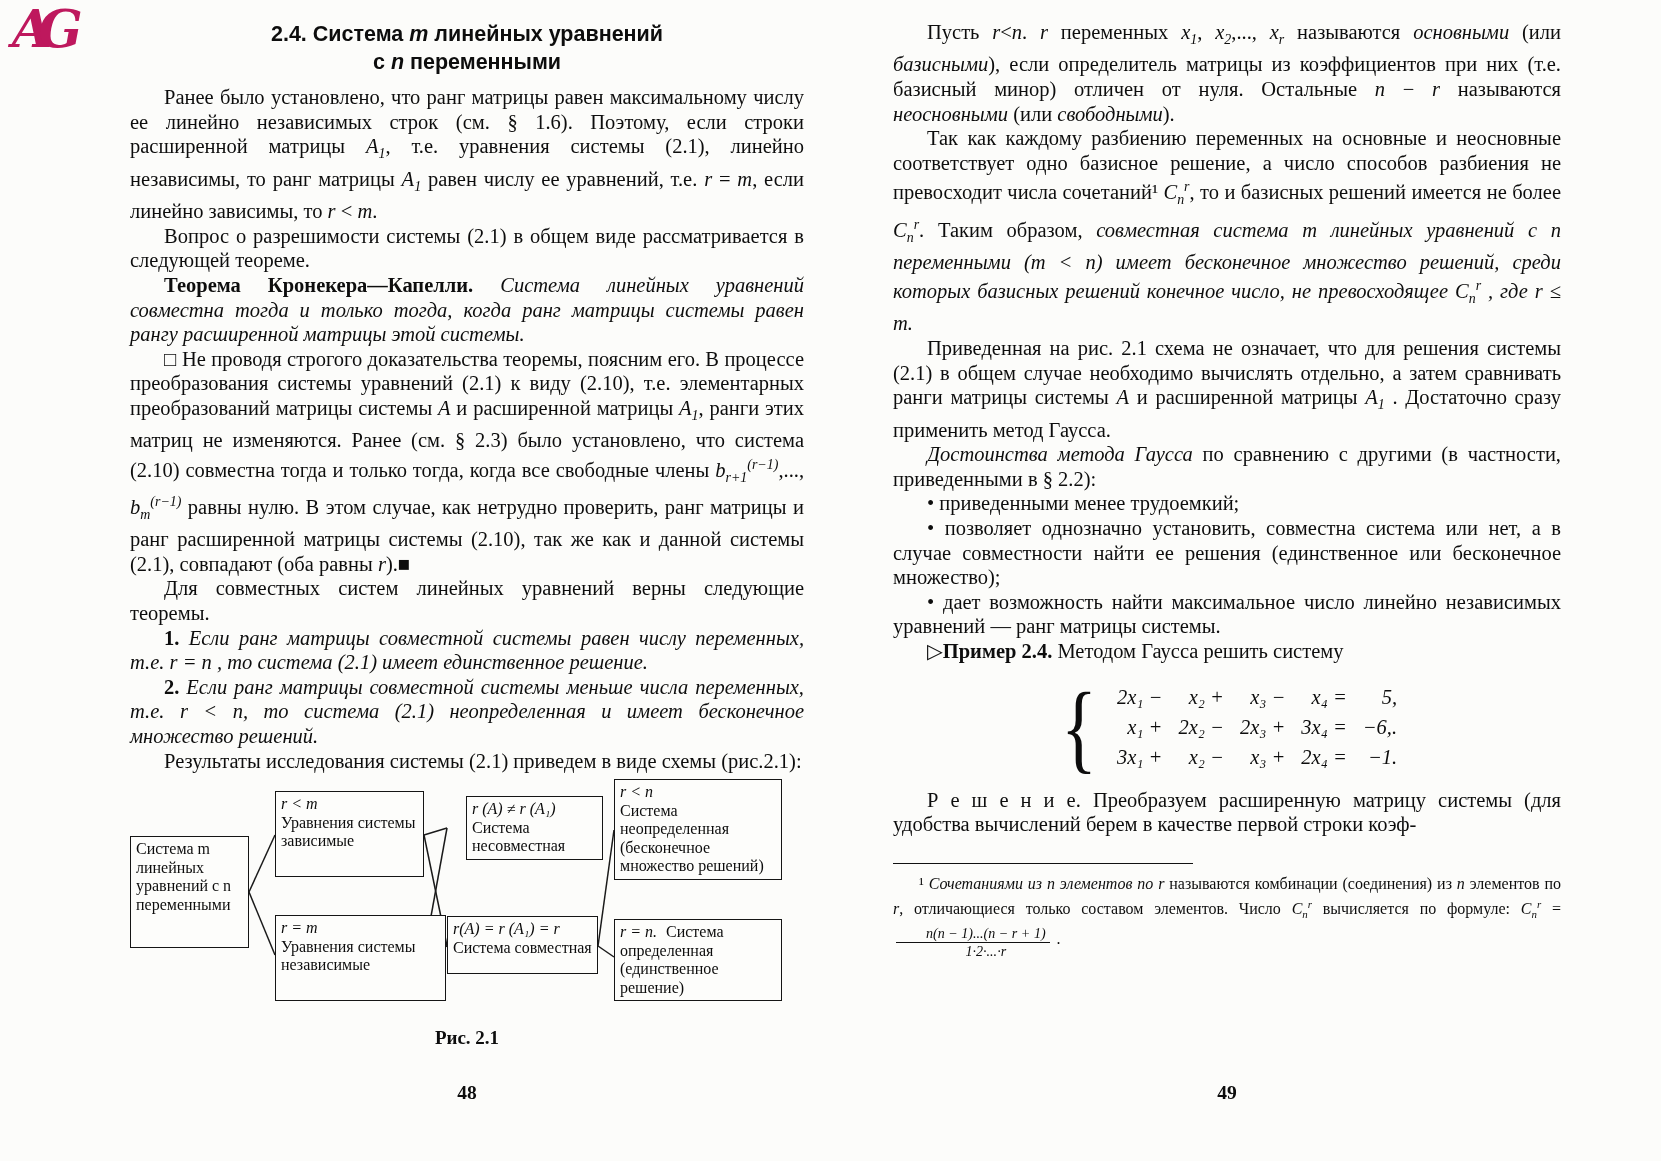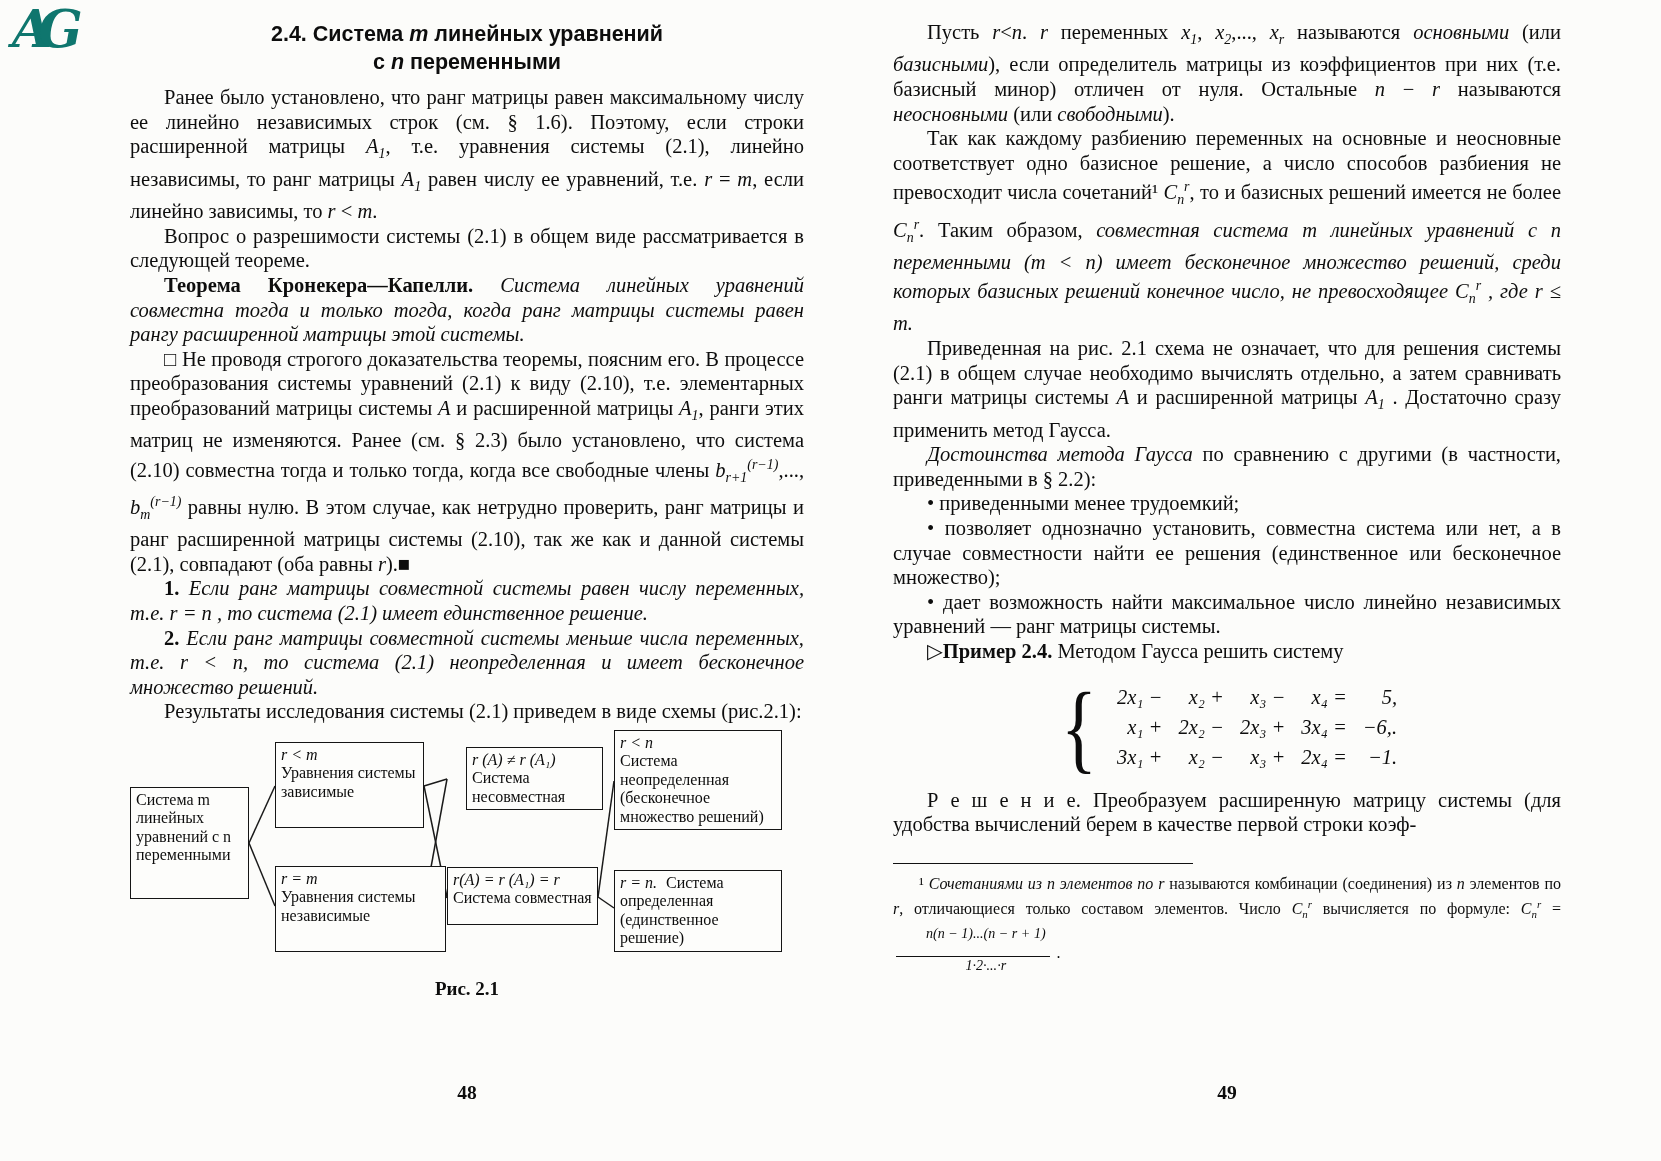--- a/index.html
+++ b/index.html
@@ -29,21 +29,21 @@
   }
   .p.t2 { margin-bottom: 9px; }
   .p.fn { font-size: 16px; line-height: 21.5px; text-indent: 26px; }
 
   .sg-i { font-style: italic; }
   .sg-b { font-weight: 700; }
   .sg-sub { font-size: 68%; font-style: italic; vertical-align: -0.35em; }
   .sg-sup { font-size: 68%; font-style: italic; vertical-align: 0.55em; }
 
   .frac { display: inline-block; text-align: center; vertical-align: -0.75em; line-height: 1.1; margin: 0 3px; }
-  .fr-num { display: block; border-bottom: 1.2px solid #111; padding: 0 4px 15px; font-style: italic; font-size: 88%; }
+  .fr-num { display: block; border-bottom: 1.2px solid #111; padding: 0 4px 1px; font-style: italic; font-size: 88%; }
   .fr-den { display: block; font-style: italic; font-size: 88%; padding-top: 1px; }
 
   
   #logo {
     position: absolute; left: 12px; top: 0px;
     font-family: "DejaVu Serif", serif;
     font-style: italic; font-weight: 700;
     font-size: 52px; line-height: 58px;
     letter-spacing: -14px;
   }
@@ -93,30 +93,31 @@
     text-align: center;
     font-size: 19.5px; font-weight: 700;
     font-family: "Liberation Serif", serif;
   }
   #pagenum-left  { left: 130px; width: 674px; }
   #pagenum-right { left: 893px; width: 668px; }
 </style>
 </head>
 <body>
 
-<div id="logo" style="color: #0f766e;">AG</div>
+<div id="logo" style="color: #be185d;">AG</div>
 
 <div id="left-col" class="page-col">
   <div>
       <p class="p title t1"><span class="sg-n">2.4. Система </span><span class="sg-i">m</span><span class="sg-n"> линейных уравнений</span></p>
       <p class="p title t2"><span class="sg-n">с </span><span class="sg-i">n</span><span class="sg-n"> переменными</span></p>
       <p class="p ind"><span class="sg-n">Ранее было установлено, что ранг матрицы равен максимальному числу ее линейно независимых строк (см. § 1.6). Поэтому, если строки расширенной матрицы </span><span class="sg-i">A</span><span class="sg-sub">1</span><span class="sg-n">, т.е. уравнения системы (2.1), линейно независимы, то ранг матрицы </span><span class="sg-i">A</span><span class="sg-sub">1</span><span class="sg-n"> равен числу ее уравнений, т.е. </span><span class="sg-i">r</span><span class="sg-n"> = </span><span class="sg-i">m</span><span class="sg-n">, если линейно зависимы, то </span><span class="sg-i">r</span><span class="sg-n"> &lt; </span><span class="sg-i">m</span><span class="sg-n">.</span></p>
       <p class="p ind"><span class="sg-n">Вопрос о разрешимости системы (2.1) в общем виде рассматривается в следующей теореме.</span></p>
       <p class="p ind"><span class="sg-b">Теорема Кронекера—Капелли.</span><span class="sg-i"> Система линейных уравнений совместна тогда и только тогда, когда ранг матрицы системы равен рангу расширенной матрицы этой системы.</span></p>
       <p class="p ind"><span class="sg-n">□ Не проводя строгого доказательства теоремы, поясним его. В процессе преобразования системы уравнений (2.1) к виду (2.10), т.е. элементарных преобразований матрицы системы </span><span class="sg-i">A</span><span class="sg-n"> и расширенной матрицы </span><span class="sg-i">A</span><span class="sg-sub">1</span><span class="sg-n">, ранги этих матриц не изменяются. Ранее (см. § 2.3) было установлено, что система (2.10) совместна тогда и только тогда, когда все свободные члены </span><span class="sg-i">b</span><span class="sg-sub">r+1</span><span class="sg-sup">(r−1)</span><span class="sg-n">,..., </span><span class="sg-i">b</span><span class="sg-sub">m</span><span class="sg-sup">(r−1)</span><span class="sg-n"> равны нулю. В этом случае, как нетрудно проверить, ранг матрицы и ранг расширенной матрицы системы (2.10), так же как и данной системы (2.1), совпадают (оба равны </span><span class="sg-i">r</span><span class="sg-n">).■</span></p>
+      <p class="p ind"><span class="sg-n">Для совместных систем линейных уравнений верны следующие теоремы.</span></p>
       <p class="p ind"><span class="sg-b">1.</span><span class="sg-i"> Если ранг матрицы совместной системы равен числу переменных, т.е. r = n , то система (2.1) имеет единственное решение.</span></p>
       <p class="p ind"><span class="sg-b">2.</span><span class="sg-i"> Если ранг матрицы совместной системы меньше числа переменных, т.е. r &lt; n, то система (2.1) неопределенная и имеет бесконечное множество решений.</span></p>
       <p class="p ind"><span class="sg-n">Результаты исследования системы (2.1) приведем в виде схемы (рис.2.1):</span></p>
     </div>
 
   <div id="figure">
     <svg width="674" height="238" viewBox="0 0 674 238">
       <line x1="119" y1="113" x2="145" y2="56" stroke="#1a1a1a" stroke-width="1.5"></line>
       <line x1="119" y1="113" x2="145" y2="176" stroke="#1a1a1a" stroke-width="1.5"></line>
       <line x1="294" y1="56" x2="317" y2="49" stroke="#1a1a1a" stroke-width="1.5"></line>

